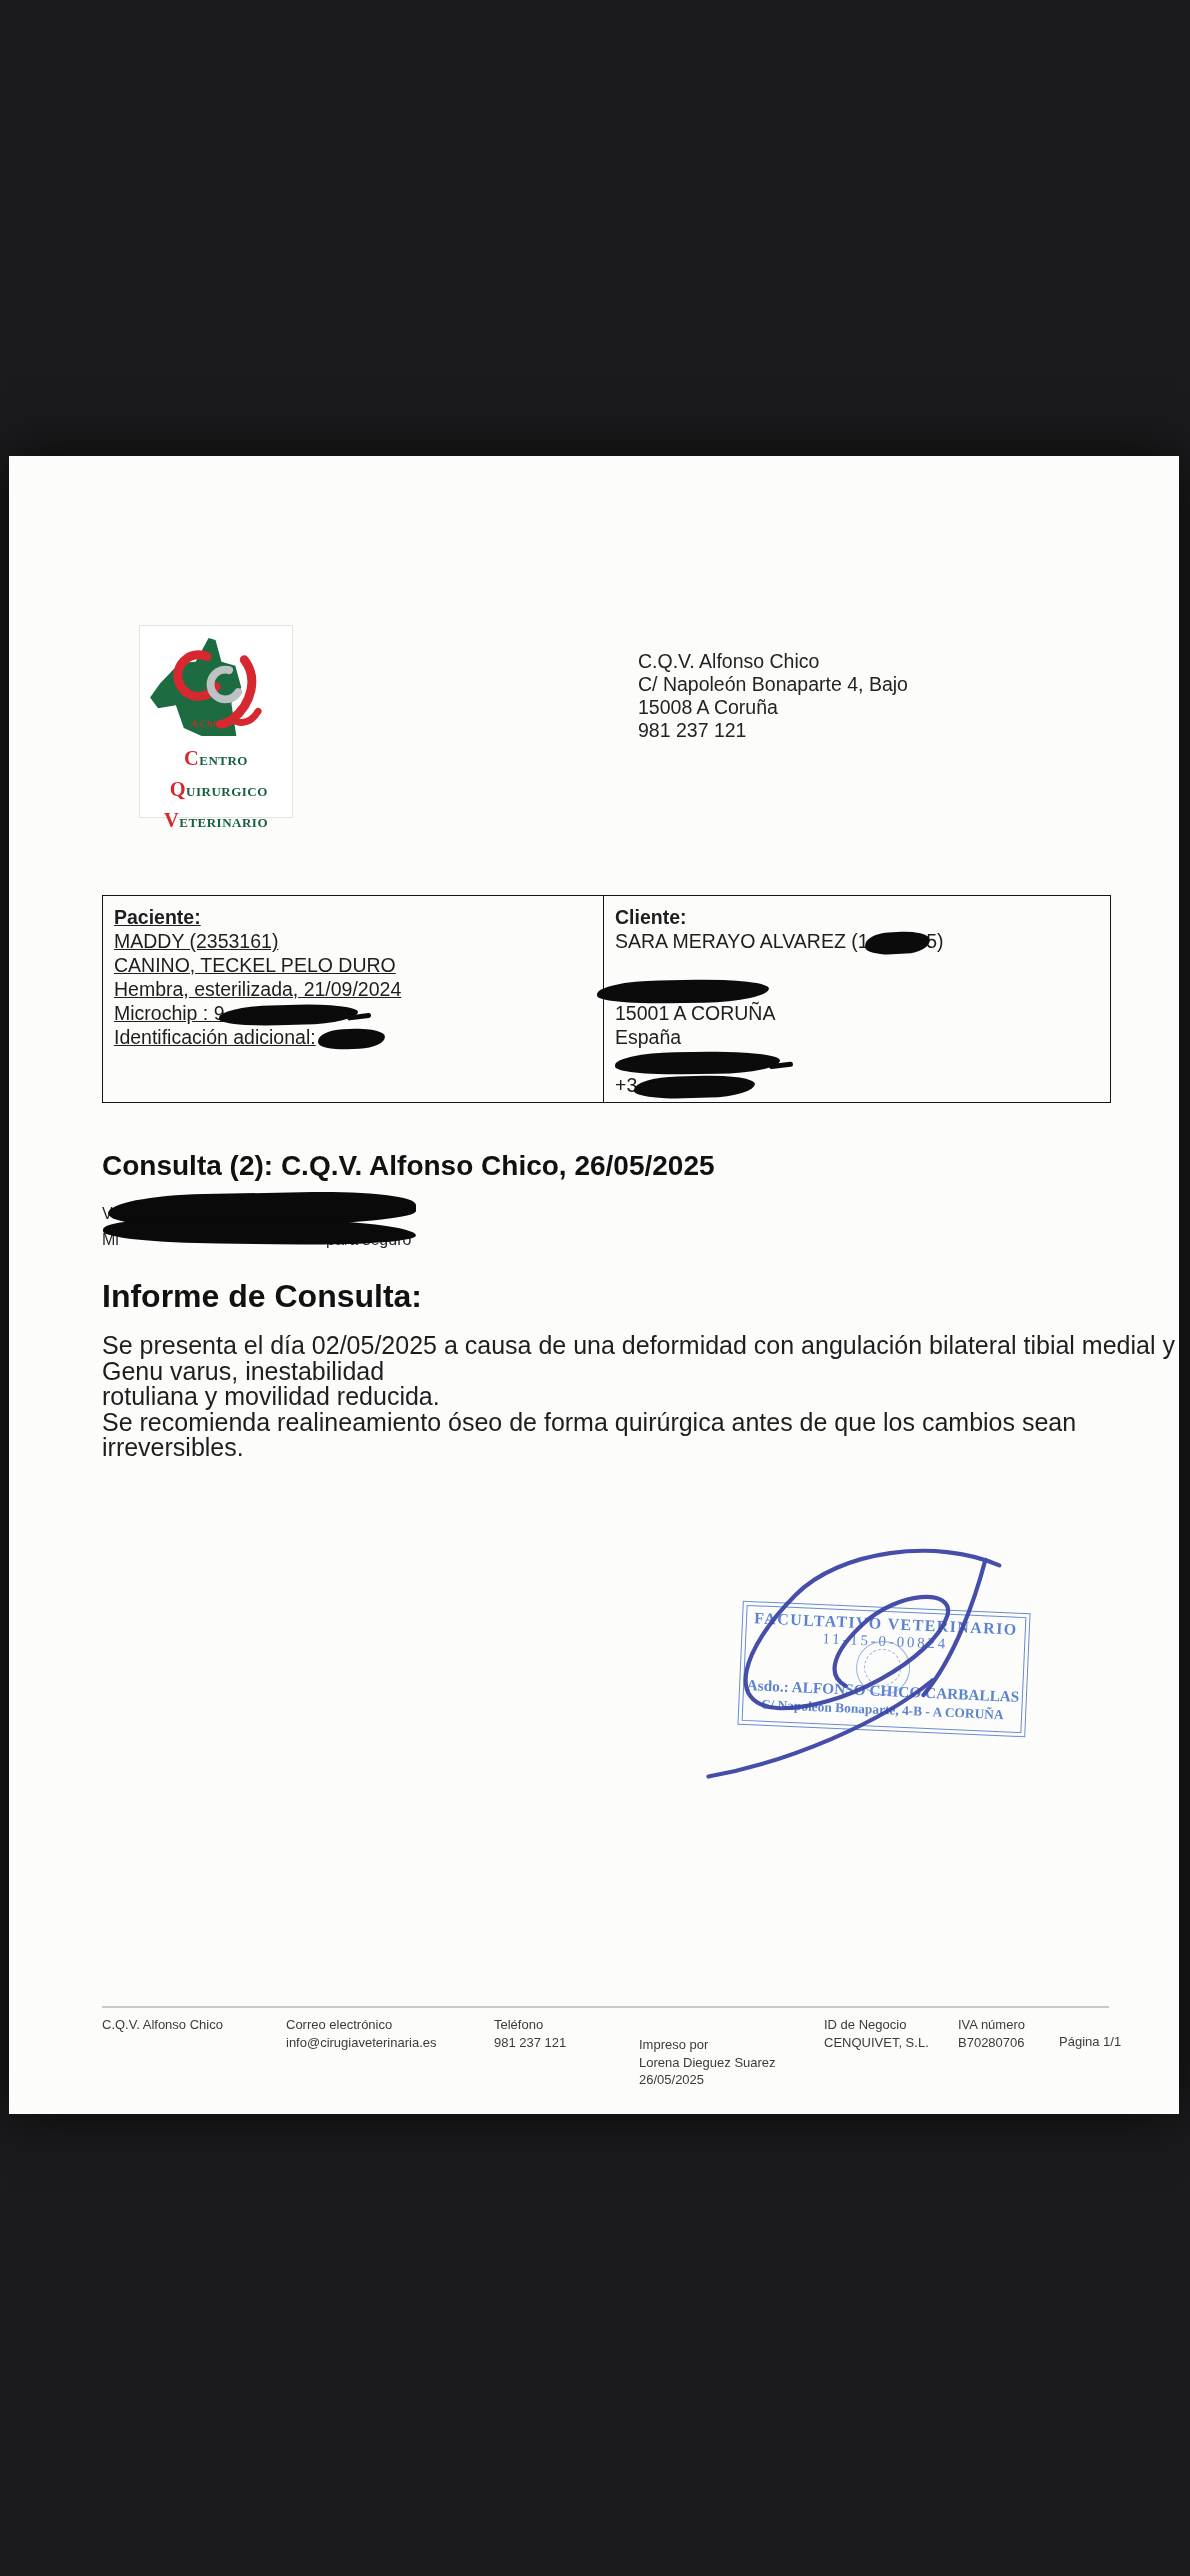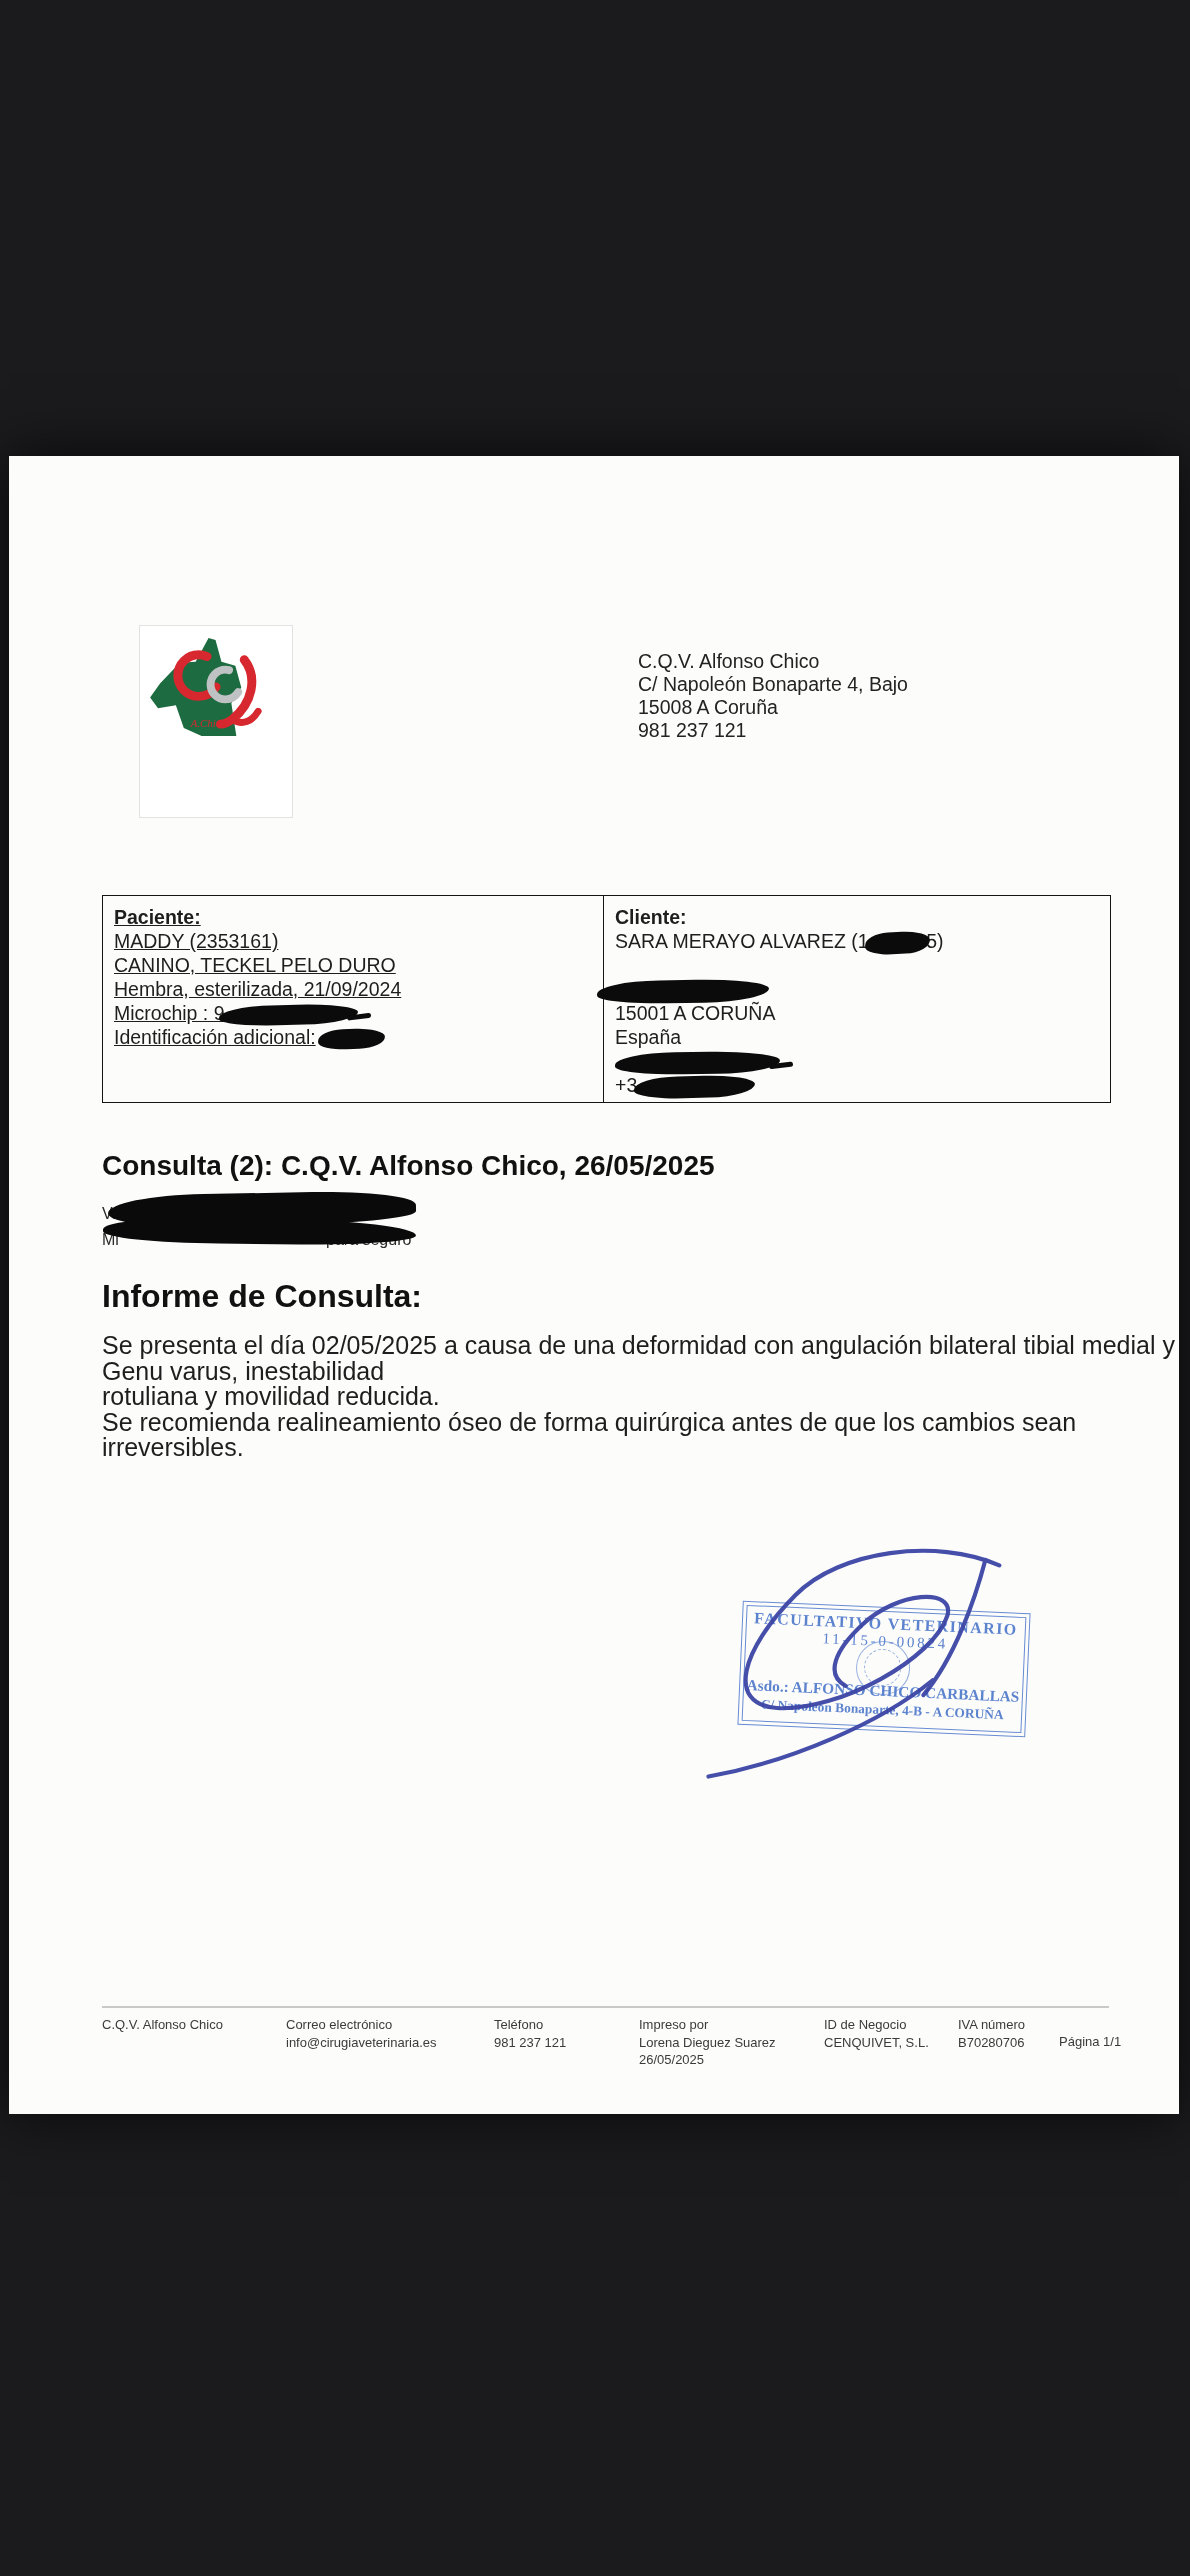--- a/index.html
+++ b/index.html
@@ -98,20 +98,25 @@
 
 <div class="abs logo-box">
   <svg width="139" height="109" viewBox="0 0 140 110" style="margin:5.6px auto 0;">
     <path d="M62,6 L49,30 L33,31 L13,52 L3,66 L11,77 L29,74 L37,97 L55,105 L90,105 L85,72 L95,56 L89,34 L75,30 L69,8 Z" fill="#1d6b40"></path>
     <circle cx="52" cy="44" r="21" fill="none" stroke="#d7282f" stroke-width="9" stroke-dasharray="95 37" stroke-dashoffset="-12" stroke-linecap="round"></circle>
     <circle cx="79" cy="53" r="15" fill="none" stroke="#bfc2c3" stroke-width="8" stroke-dasharray="66 28" stroke-dashoffset="-8" stroke-linecap="round"></circle>
     <path d="M98,28 C112,46 106,72 86,88 C82,91 78,93 74,93" fill="none" stroke="#d7282f" stroke-width="9" stroke-linecap="round"></path>
     <path d="M86,88 C96,95 106,90 112,80" fill="none" stroke="#d7282f" stroke-width="7" stroke-linecap="round"></path>
     <text x="44" y="96" font-size="11" font-style="italic" fill="#d7282f" font-family="Liberation Serif,serif">A.Chico</text>
   </svg>
+  <div class="logo-words">
+    <span><span class="init">C</span><span>ENTRO</span></span>
+    <span style="margin-left:5.6px;"><span class="init">Q</span><span>UIRURGICO</span></span><br>
+    <span><span class="init">V</span><span>ETERINARIO</span></span>
+  </div>
 </div>
 
 <div class="abs addr doc-text">
   <div>C.Q.V. Alfonso Chico</div>
   <div>C/ Napoleón Bonaparte 4, Bajo</div>
   <div>15008 A Coruña</div>
   <div>981 237 121</div>
 </div>
 
 <div class="abs pc-table">
@@ -184,21 +189,21 @@
   <div>C.Q.V. Alfonso Chico</div>
 </div>
 <div class="fcol" style="left:286px;">
   <div>Correo electrónico</div>
   <div>info@cirugiaveterinaria.es</div>
 </div>
 <div class="fcol" style="left:494px;">
   <div>Teléfono</div>
   <div>981 237 121</div>
 </div>
-<div class="fcol" style="left:639px;">
+<div class="fcol" style="left:639px;margin-top:20px;">
   <div>Impreso por</div>
   <div>Lorena Dieguez Suarez</div>
   <div>26/05/2025</div>
 </div>
 <div class="fcol" style="left:824px;">
   <div>ID de Negocio</div>
   <div>CENQUIVET, S.L.</div>
 </div>
 <div class="fcol" style="left:931px;margin-left:27px;">
   <div>IVA número</div>

